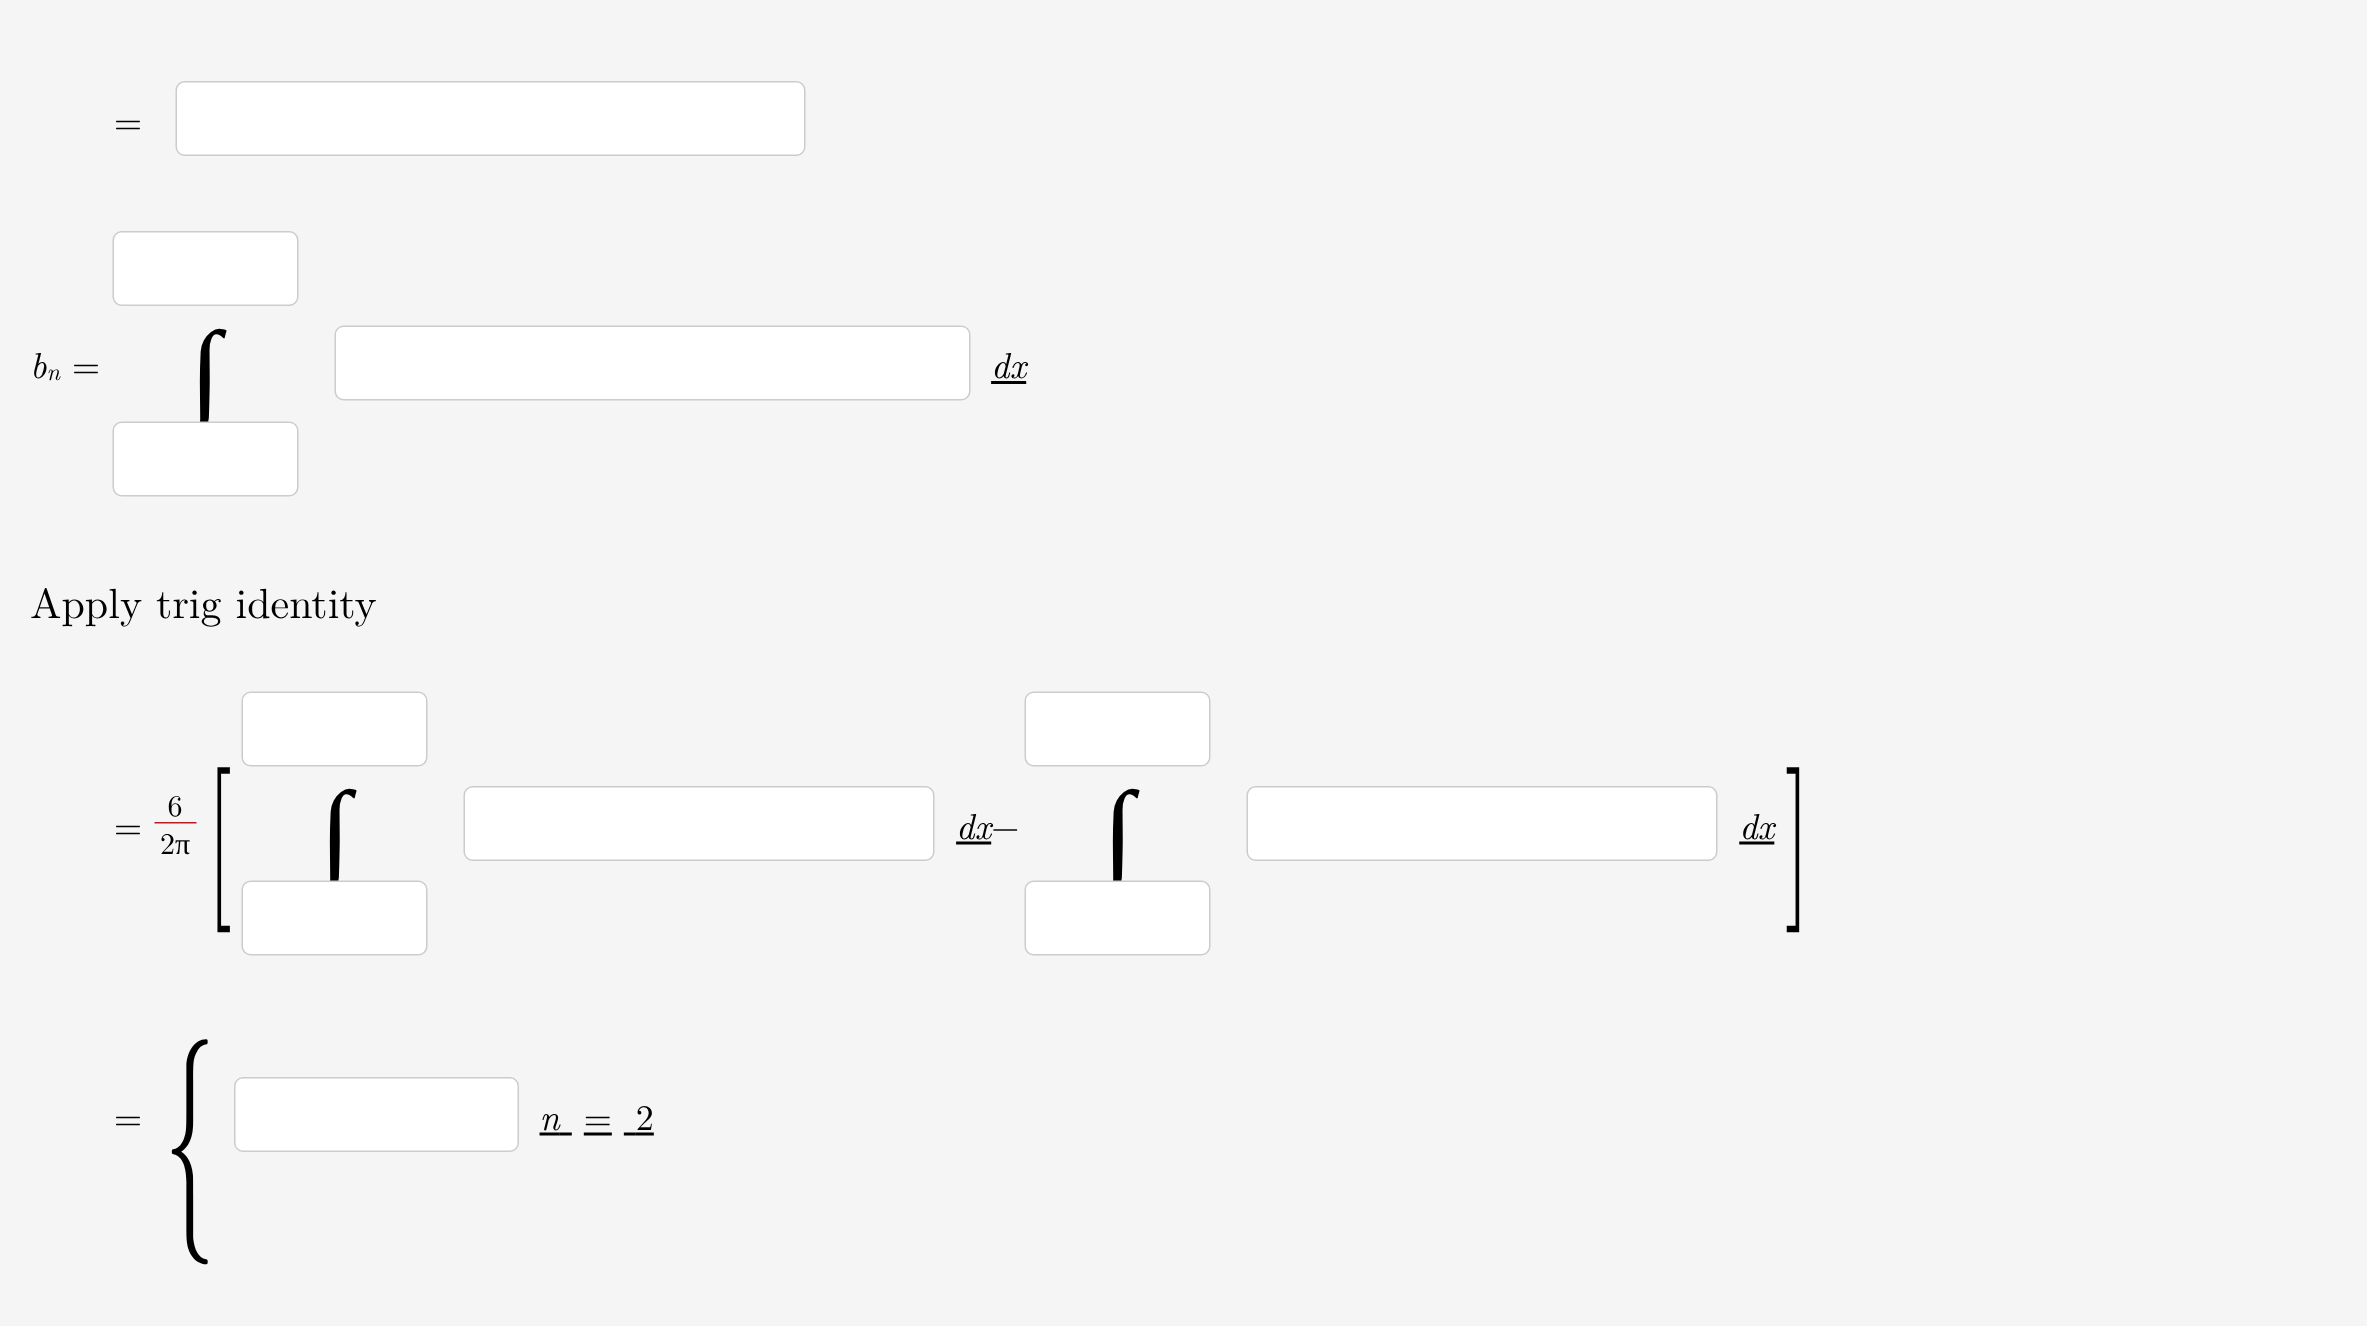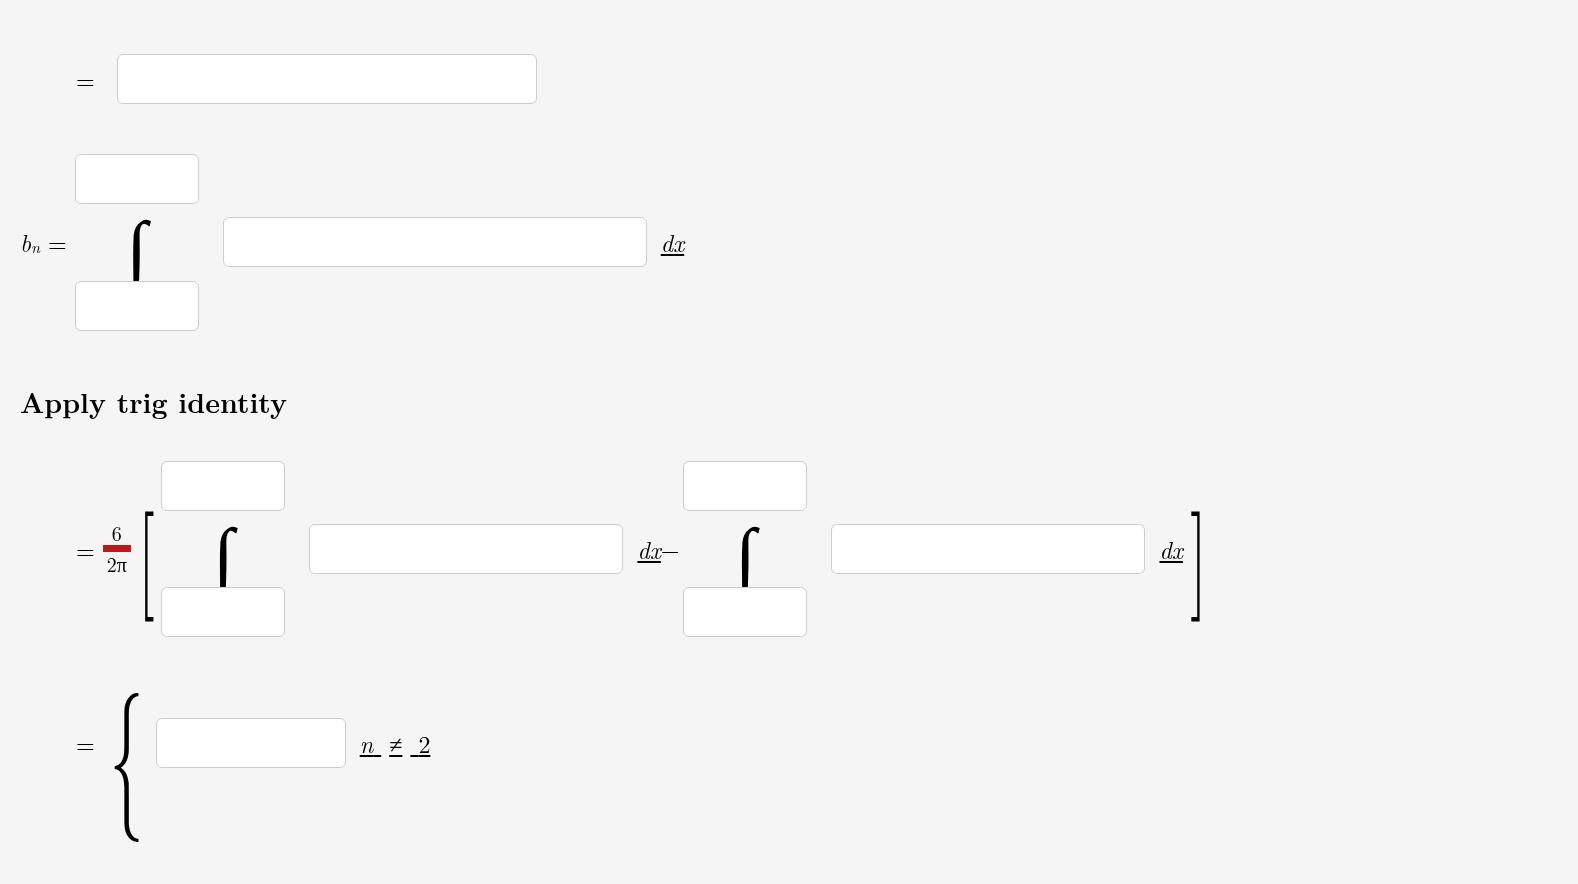--- a/index.html
+++ b/index.html
@@ -20,21 +20,20 @@
   .line {
     display: flex;
     align-items: center;
     margin-bottom: 50px;
   }
   .prose {
     font-family: "Latin Modern Roman", "Computer Modern", "Times New Roman", Georgia, serif;
     font-size: 28px;
     margin-top: 10px;
     margin-bottom: 40px;
-    font-weight: bold;
   }
   .mi { font-style: italic; font-family: "Latin Modern Roman", "Computer Modern", Georgia, serif; }
   .mo { font-style: normal; font-family: "Latin Modern Roman", "Computer Modern", Georgia, serif; }
   .sub { font-size: 16px; font-style: italic; vertical-align: sub; position: relative; top: 4px; }
   .eq { font-style: normal; padding: 0 8px; }
   .blank {
     display: inline-block;
     background: #fff;
     border: 1px solid #ccc;
     border-radius: 6px;
@@ -69,21 +68,21 @@
   }
   .frac {
     display: inline-flex;
     flex-direction: column;
     align-items: center;
     vertical-align: middle;
     font-size: 20px;
     line-height: 1.0;
   }
   .frac .num { padding: 0 4px 2px 4px; }
-  .frac .den { padding: 2px 4px 0 4px; border-top: 7px solid #b91c1c; }
+  .frac .den { padding: 2px 4px 0 4px; border-top: 1px solid #b91c1c; }
   .big-bracket {
     font-size: 110px;
     line-height: 0.85;
     display: inline-block;
     transform: scaleX(0.55);
     font-weight: 300;
   }
   .cases-brace {
     font-size: 150px;
     line-height: 0.75;
@@ -197,20 +196,20 @@
 
     <span class="cases-brace">{</span>
 
     <span class="cases">
       <span class="case-row">
         <span class="blank" style="width:190px;">
           <input class="blank-input" value="" style="">
         </span>
         <span class="ml10">
           <span class="mi">n</span>
-          <span class="mo eq">≠</span>
+          <span class="mo eq">=</span>
           <span class="mo">2</span>
         </span>
       </span>
     </span>
   </div>
 
 </div>
 
 </body></html>

